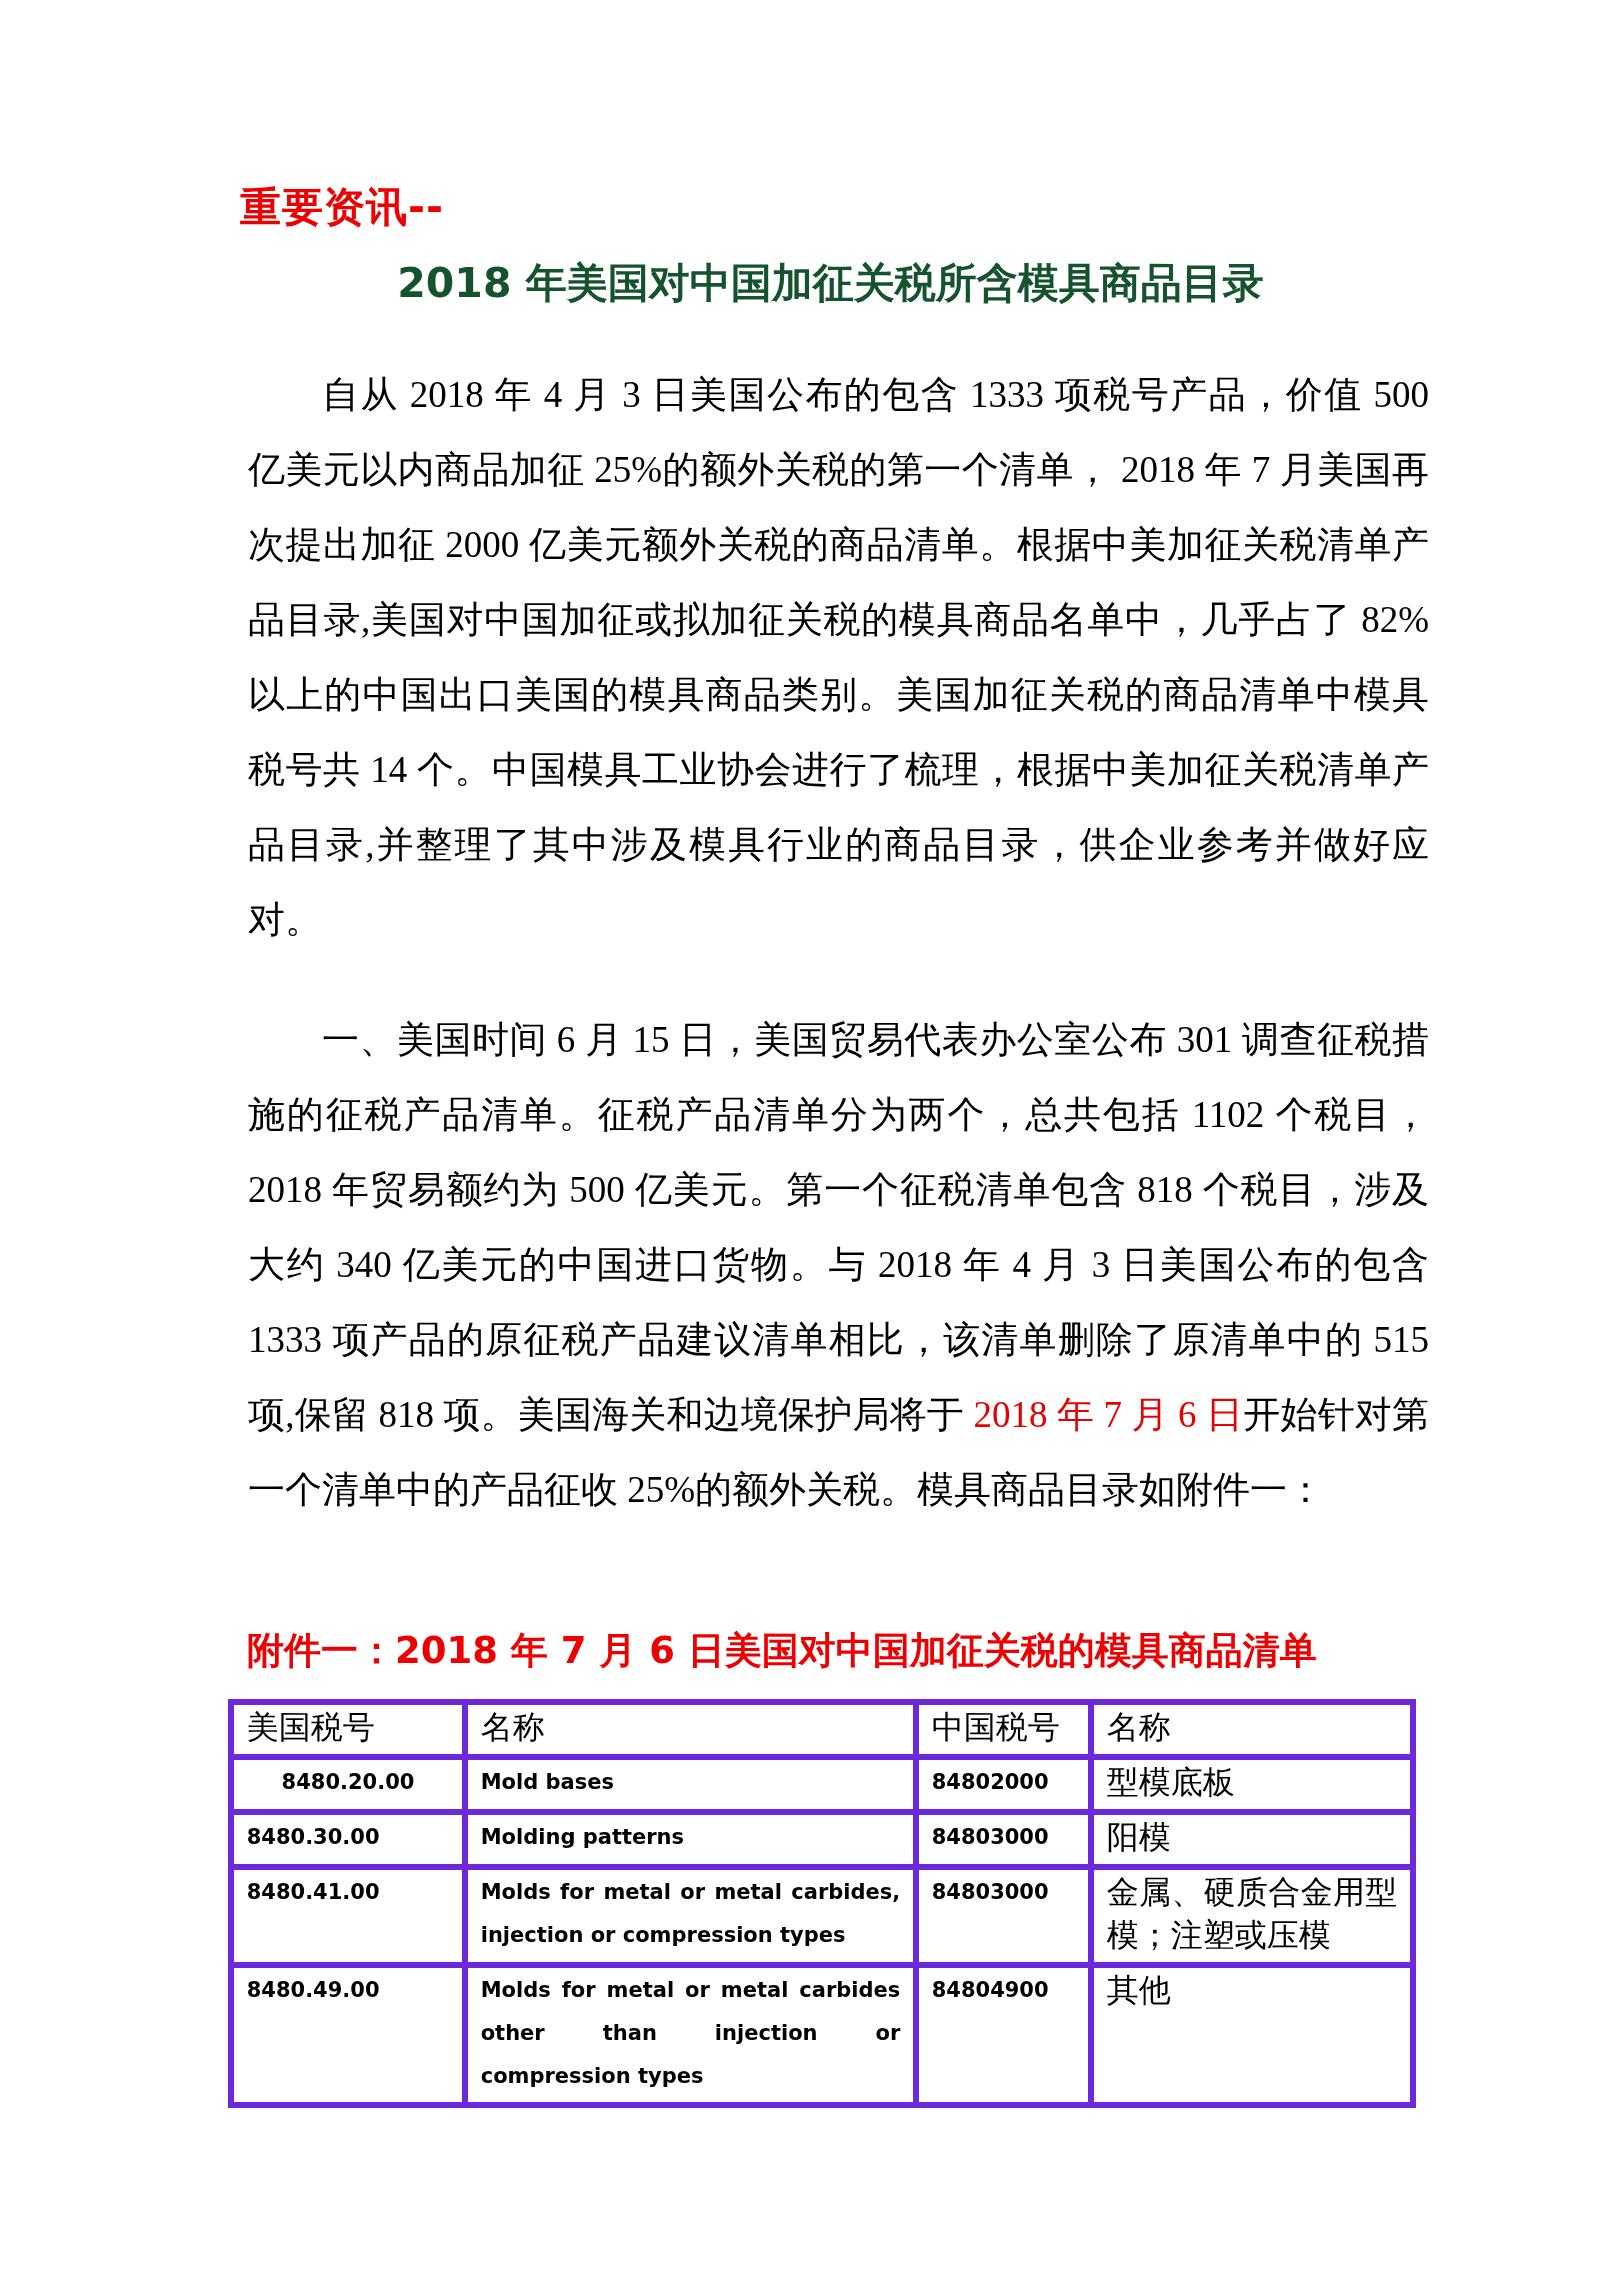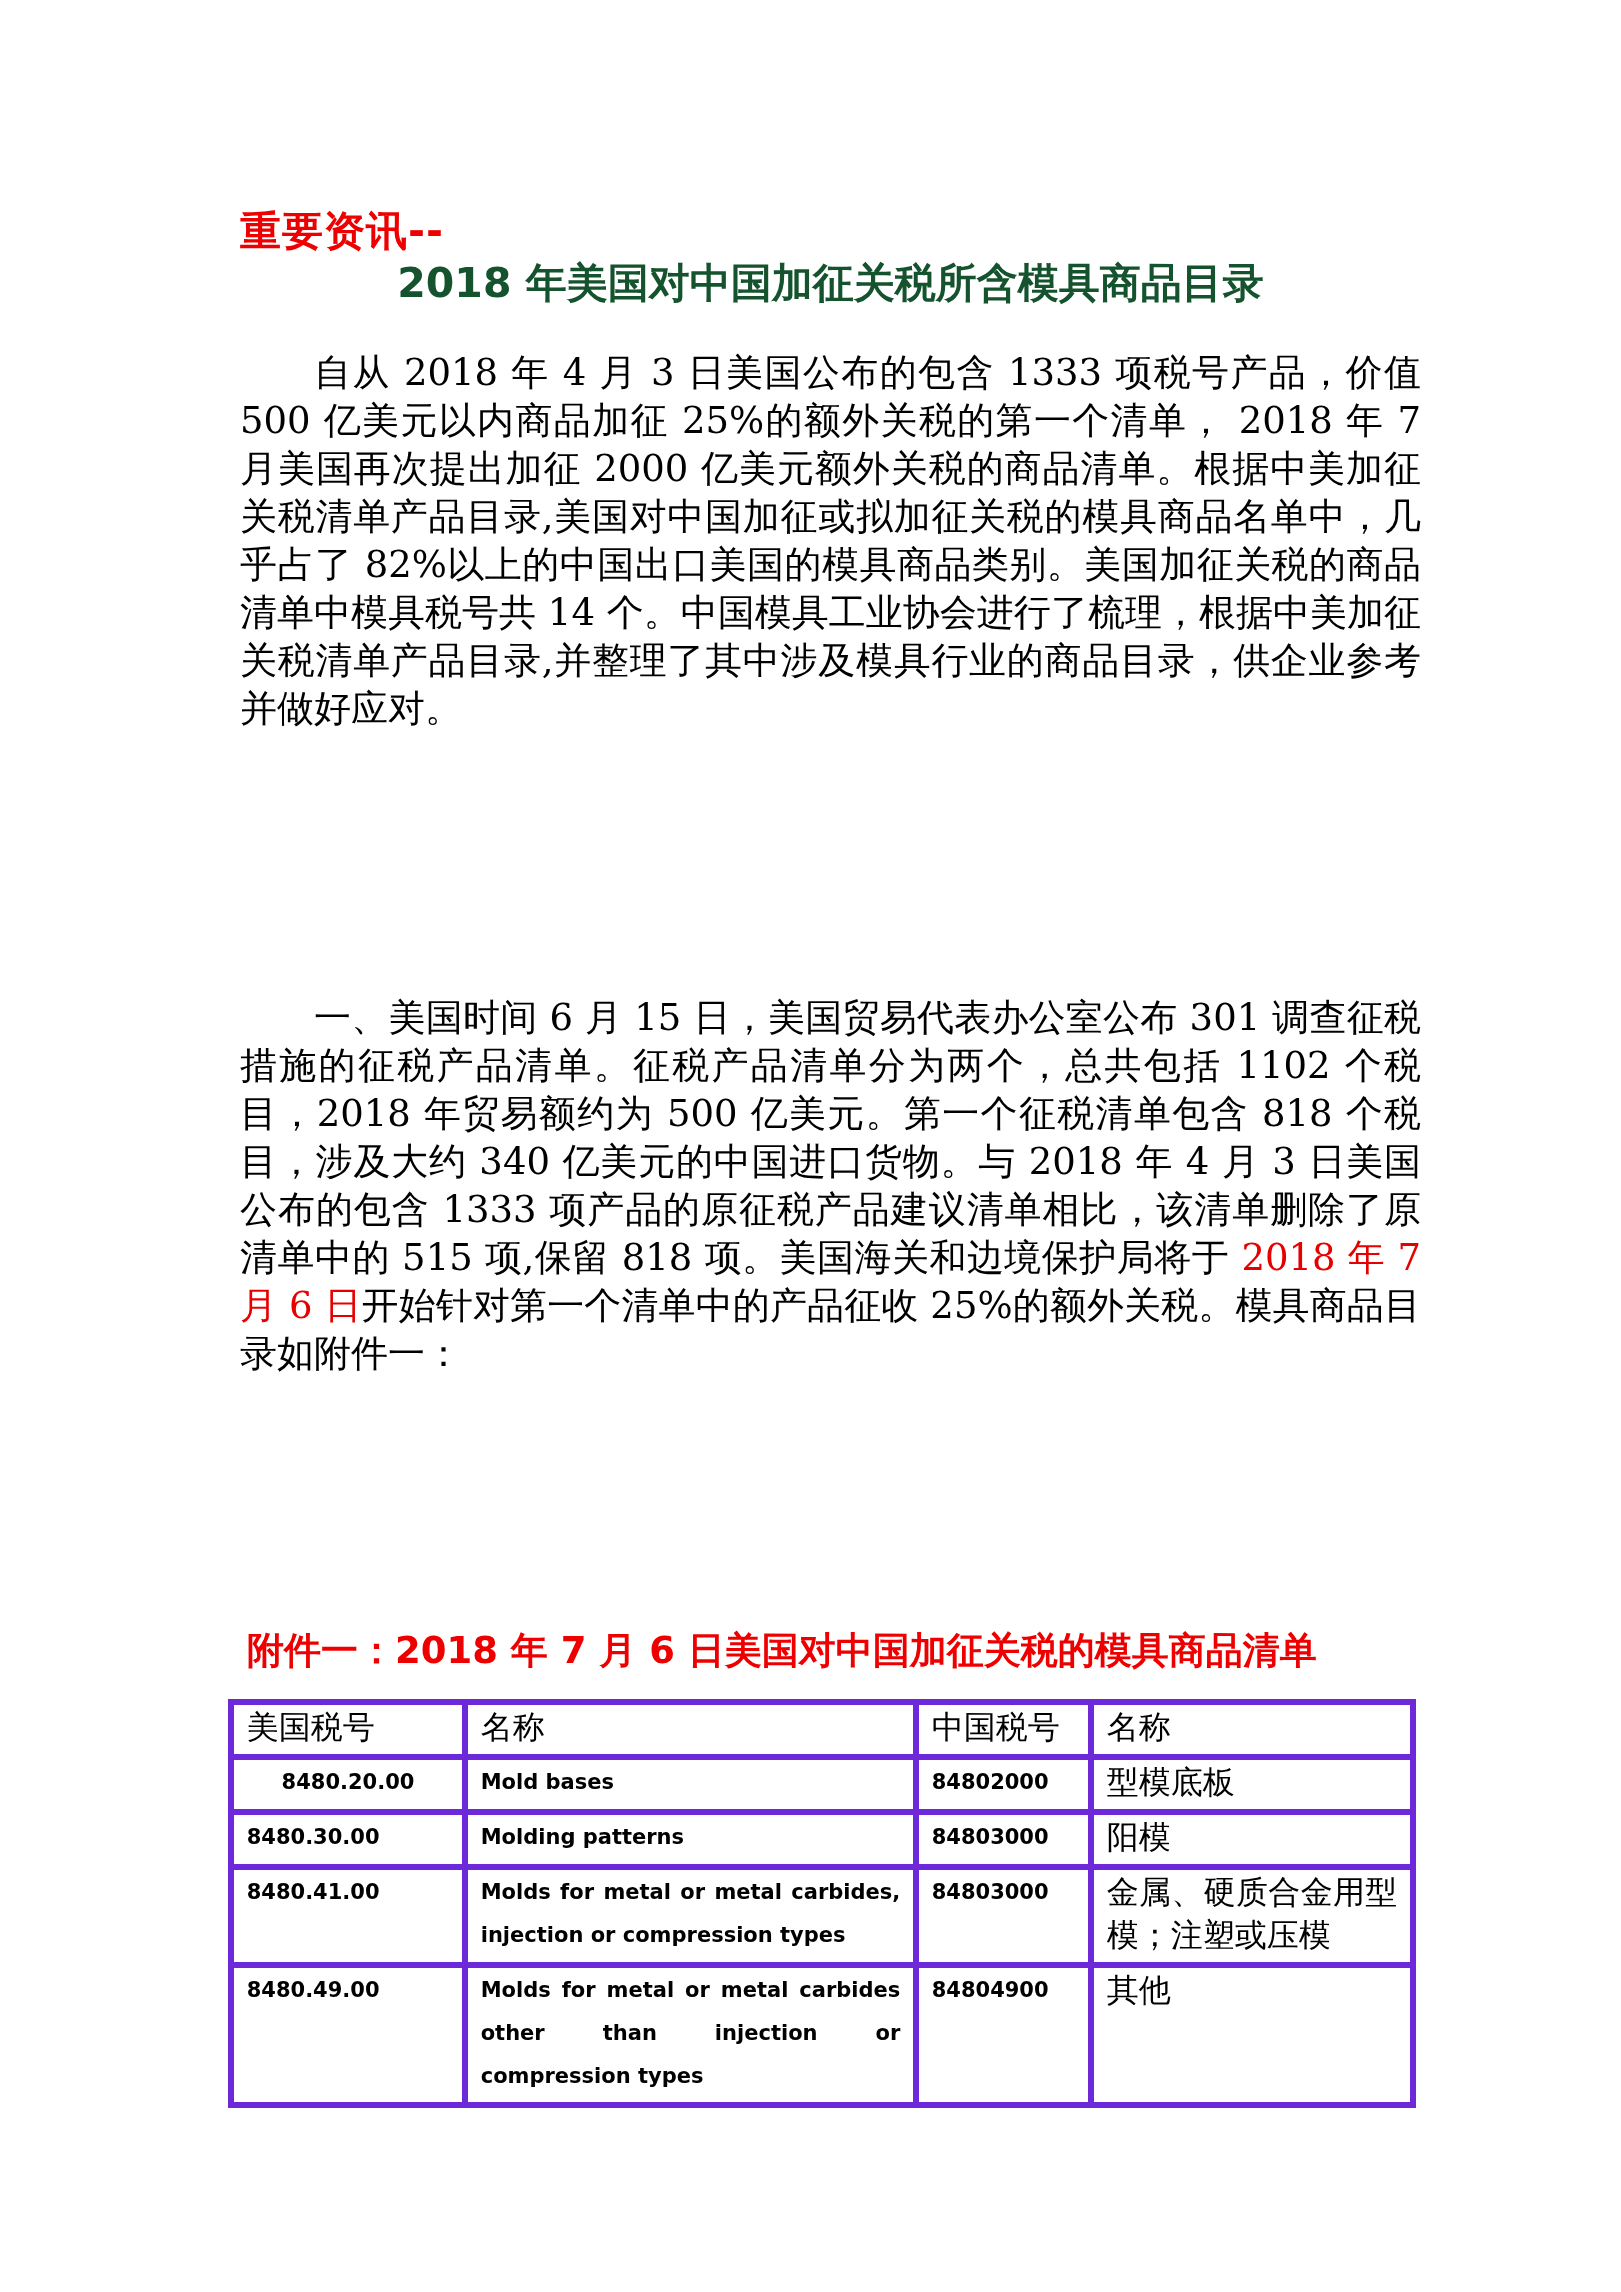--- a/index.html
+++ b/index.html
@@ -11,21 +11,21 @@
     width: 1621px;
     height: 2293px;
     position: relative;
     font-family: "DejaVu Serif", "Liberation Serif", serif;
     color: #000000;
   }
   
   .kicker {
     position: absolute;
     left: 240px;
-    top: 208px;
+    top: 184px;
     font-family: "DejaVu Sans", "Liberation Sans", sans-serif;
     font-weight: bold;
     font-size: 41px;
     line-height: 1.15;
     color: #ee0000;
     letter-spacing: 1px;
   }
   .doc-title {
     position: absolute;
     left: 240px;
@@ -35,26 +35,27 @@
     font-family: "DejaVu Sans", "Liberation Sans", sans-serif;
     font-weight: bold;
     font-size: 41px;
     line-height: 1.2;
     color: #14532d;
   }
   .body-par {
     position: absolute;
     left: 240px;
     width: 1181px;
-    margin: 0;
+    margin: 8px;
     font-size: 37px;
-    line-height: 48px;
+    line-height: 75px;
     text-align: justify;
     text-indent: 74px;
     color: #000000;
+    font-family: Liberation Serif, serif;
   }
   .p1 { top: 349px; }
   .p2 { top: 994px; }
   .inline-red { color: #e60000; }
   .attachment-heading {
     position: absolute;
     left: 240px;
     top: 1629px;
     font-family: "DejaVu Sans", "Liberation Sans", sans-serif;
     font-weight: bold;

